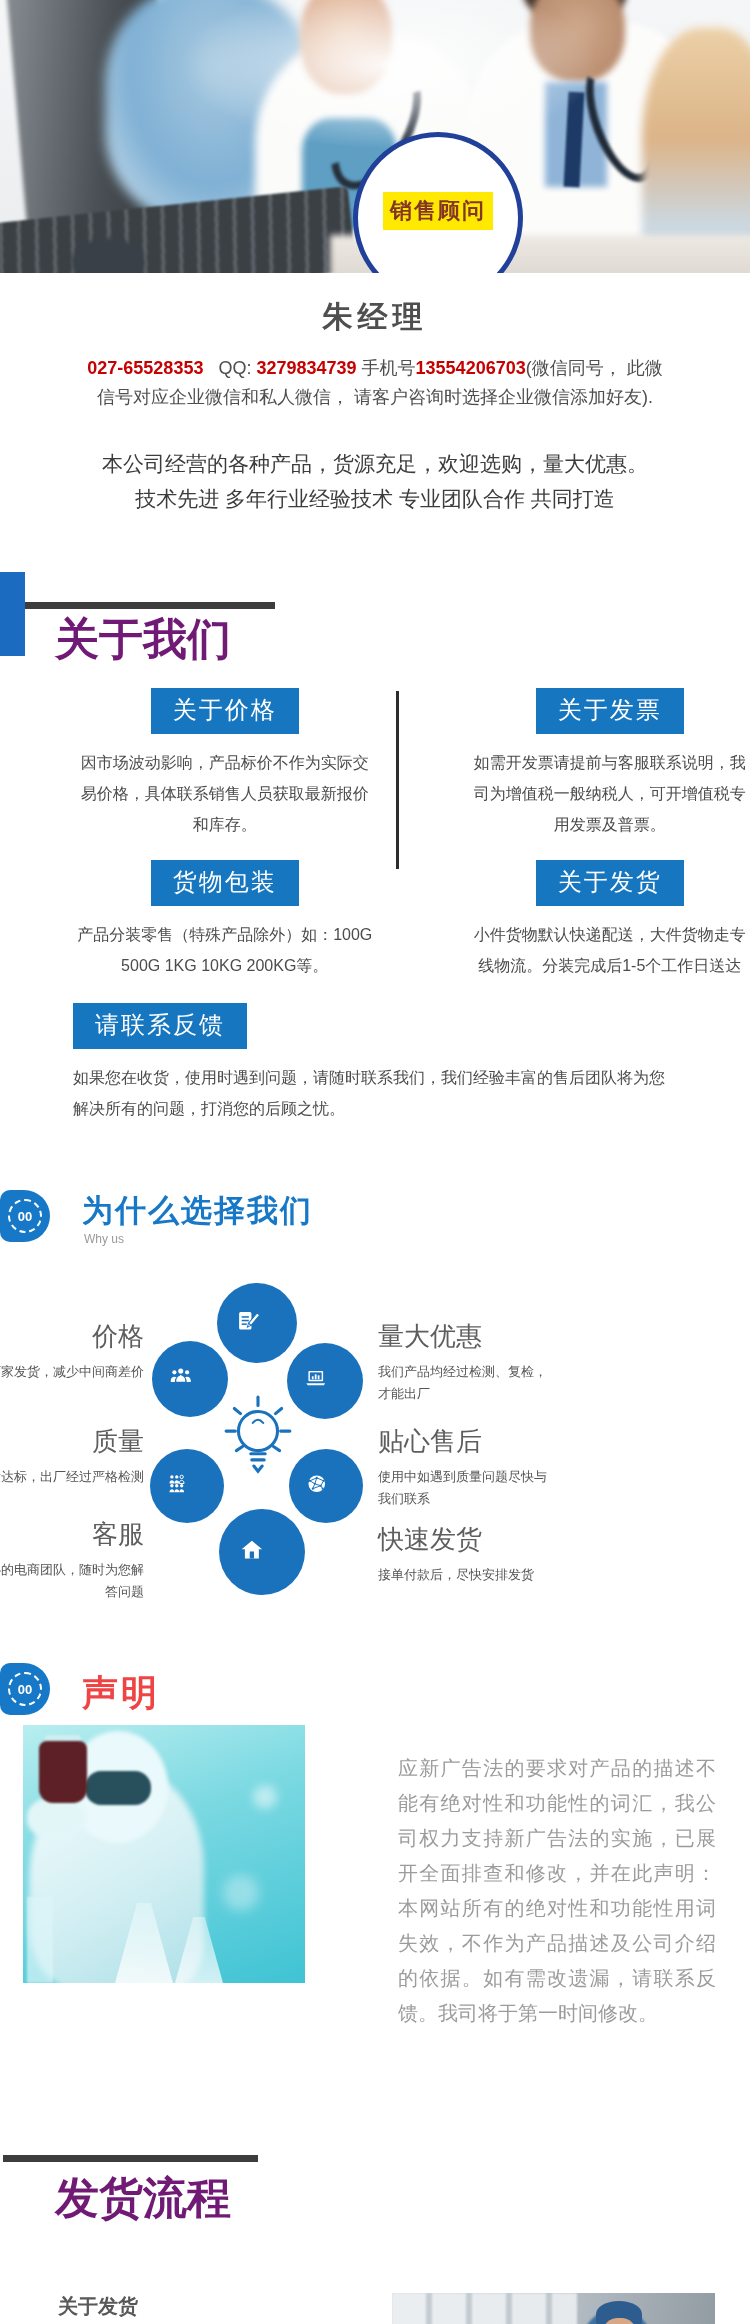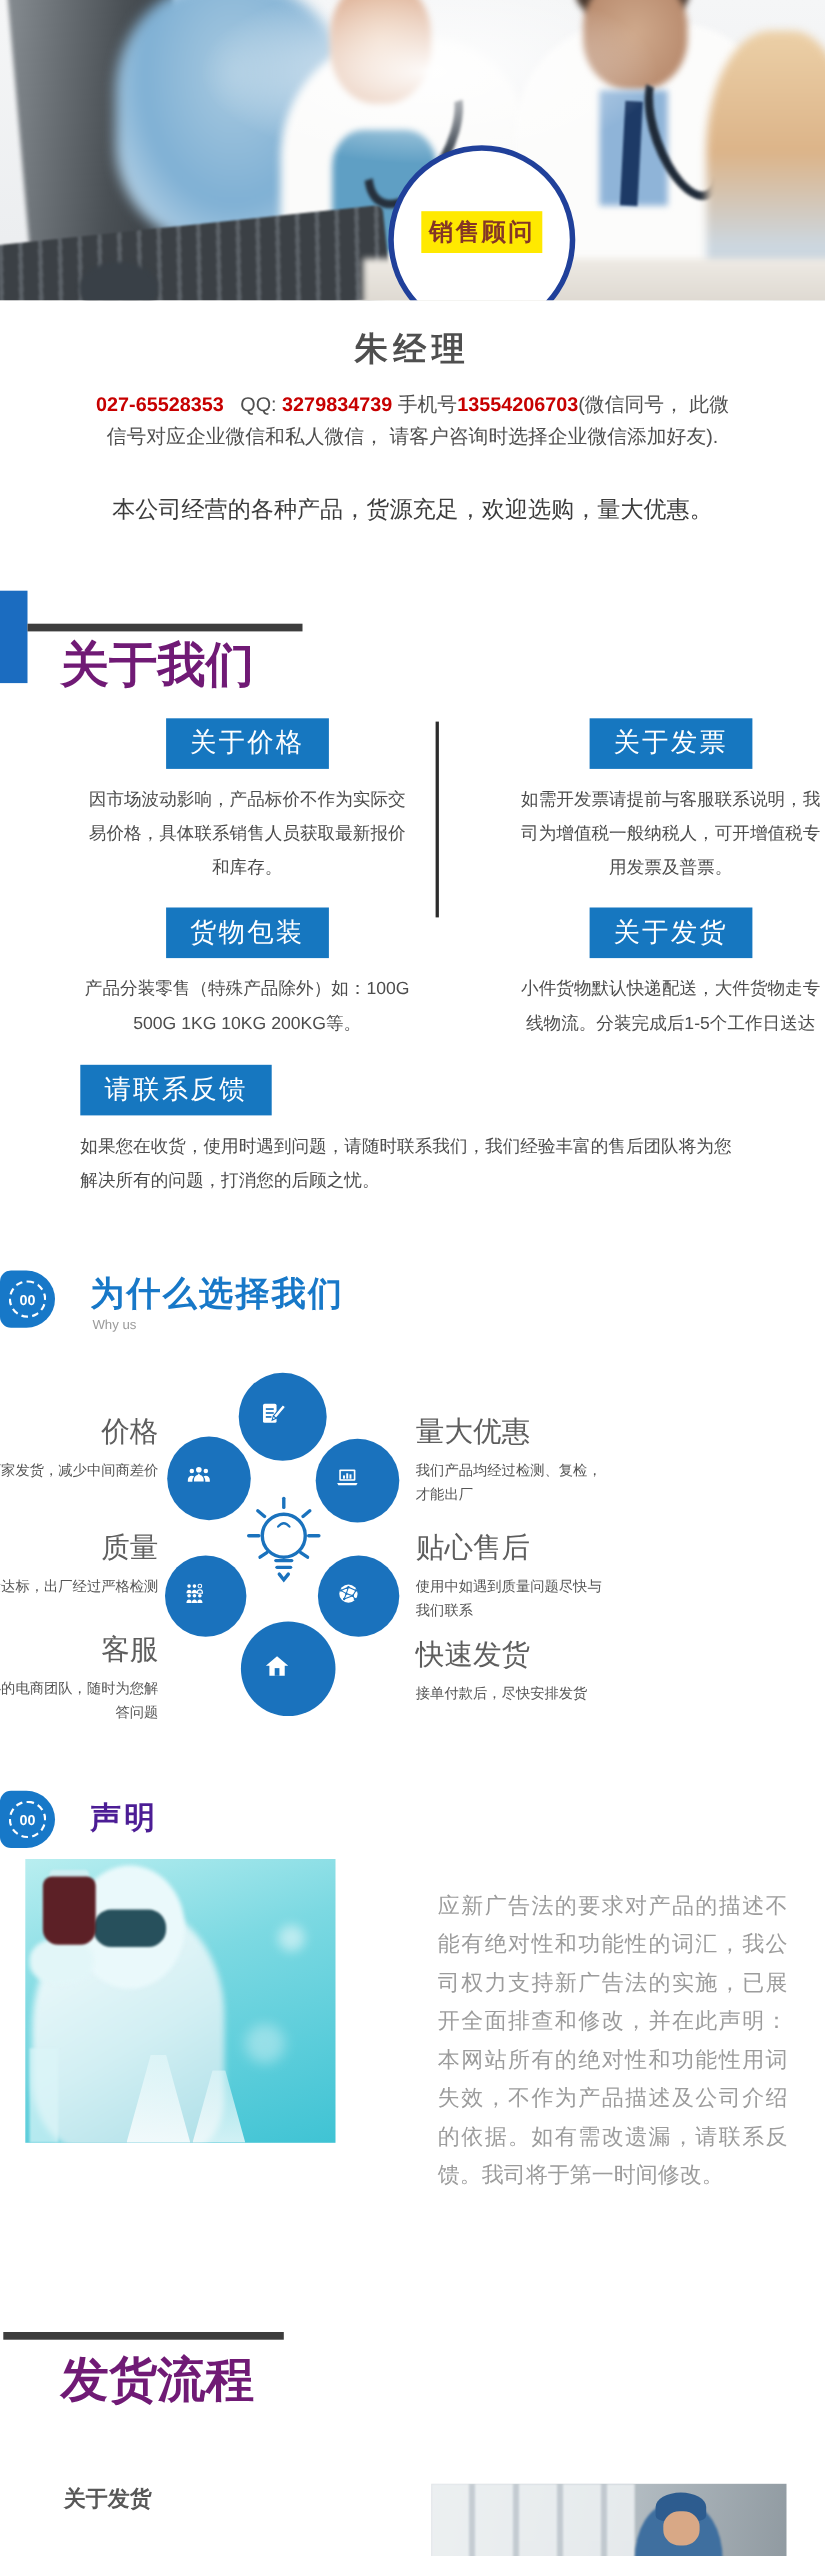--- a/index.html
+++ b/index.html
@@ -70,21 +70,21 @@
   .wf { position:absolute; }
   .wf-title { font-family:"Liberation Serif","DejaVu Serif",serif; font-size:26px; color:#5e5e5e; margin-bottom:7px; }
   .wf-text { font-size:13px; color:#555; line-height:22px; }
   .wf-l { right:606px; width:170px; text-align:right; }
   .wf-r { left:378px; width:176px; }
   .wf-l0 { top:43px; } .wf-l1 { top:148px; } .wf-l2 { top:241px; }
   .wf-r0 { top:43px; } .wf-r1 { top:148px; } .wf-r2 { top:246px; }
 
   
   .stmt-head { margin-top:42px; height:56px; }
-  .stmt-title { position:absolute; left:82px; top:6px; font-size:28px; font-weight:bold; color:#4c1d95; letter-spacing:3px; }
+  .stmt-title { position:absolute; left:82px; top:6px; font-size:36px; font-weight:bold; color:#ef4444; letter-spacing:3px; }
   .stmt-body { position:relative; height:302px; margin-top:6px; }
   .lab-photo { position:absolute; left:23px; top:0; width:282px; height:258px; overflow:hidden; background:linear-gradient(160deg,#b9eef0 0%,#7cd9e2 40%,#3fc3d4 100%); }
   .lab-photo .sh { position:absolute; }
   .l-bokeh1 { left:20px; top:30px; width:30px; height:30px; background:#fff; opacity:.5; border-radius:50%; filter:blur(5px); }
   .l-bokeh2 { left:230px; top:60px; width:24px; height:24px; background:#fff; opacity:.5; border-radius:50%; filter:blur(5px); }
   .l-bokeh3 { left:200px; top:150px; width:36px; height:36px; background:#fff; opacity:.35; border-radius:50%; filter:blur(6px); }
   .l-suit { left:6px; top:42px; width:175px; height:225px; background:linear-gradient(150deg,#f4fcfd,#d2eff3 55%,#abdee7); border-radius:50% 45% 22% 30%; filter:blur(3px); }
   .l-hood { left:45px; top:6px; width:100px; height:112px; background:#eaf9fb; border-radius:50%; filter:blur(2px); }
   .l-goggle { left:62px; top:46px; width:66px; height:34px; background:#27505c; border-radius:16px; filter:blur(1px); }
   .l-glove { left:4px; top:72px; width:58px; height:42px; background:#e2f6f8; border-radius:45%; filter:blur(2px); }
@@ -135,20 +135,21 @@
     <div class="sh h-glow"></div>
     <div class="hero-badge">
       <span class="hero-badge-label">销售顾问</span>
     </div>
   </div>
 
   <h2 class="contact-name">朱经理</h2>
   <p class="contact-line"><span class="red">027-65528353</span>&nbsp;&nbsp; <span>QQ: </span><span class="red">3279834739</span><span> 手机号</span><span class="red">13554206703</span><span>(微信同号， 此微信号对应企业微信和私人微信， 请客户咨询时选择企业微信添加好友).</span></p>
   <div class="intro">
     <div>本公司经营的各种产品，货源充足，欢迎选购，量大优惠。</div>
+    <div>技术先进 多年行业经验技术 专业团队合作 共同打造</div>
   </div>
 
   <div class="about-head">
     <div class="about-head-rect"></div>
     <div class="about-head-line"></div>
     <h1 class="serif-title about-head-title">关于我们</h1>
   </div>
   <div class="about-grid">
     <div class="about-col-l">
       <span class="tag">关于价格</span>

